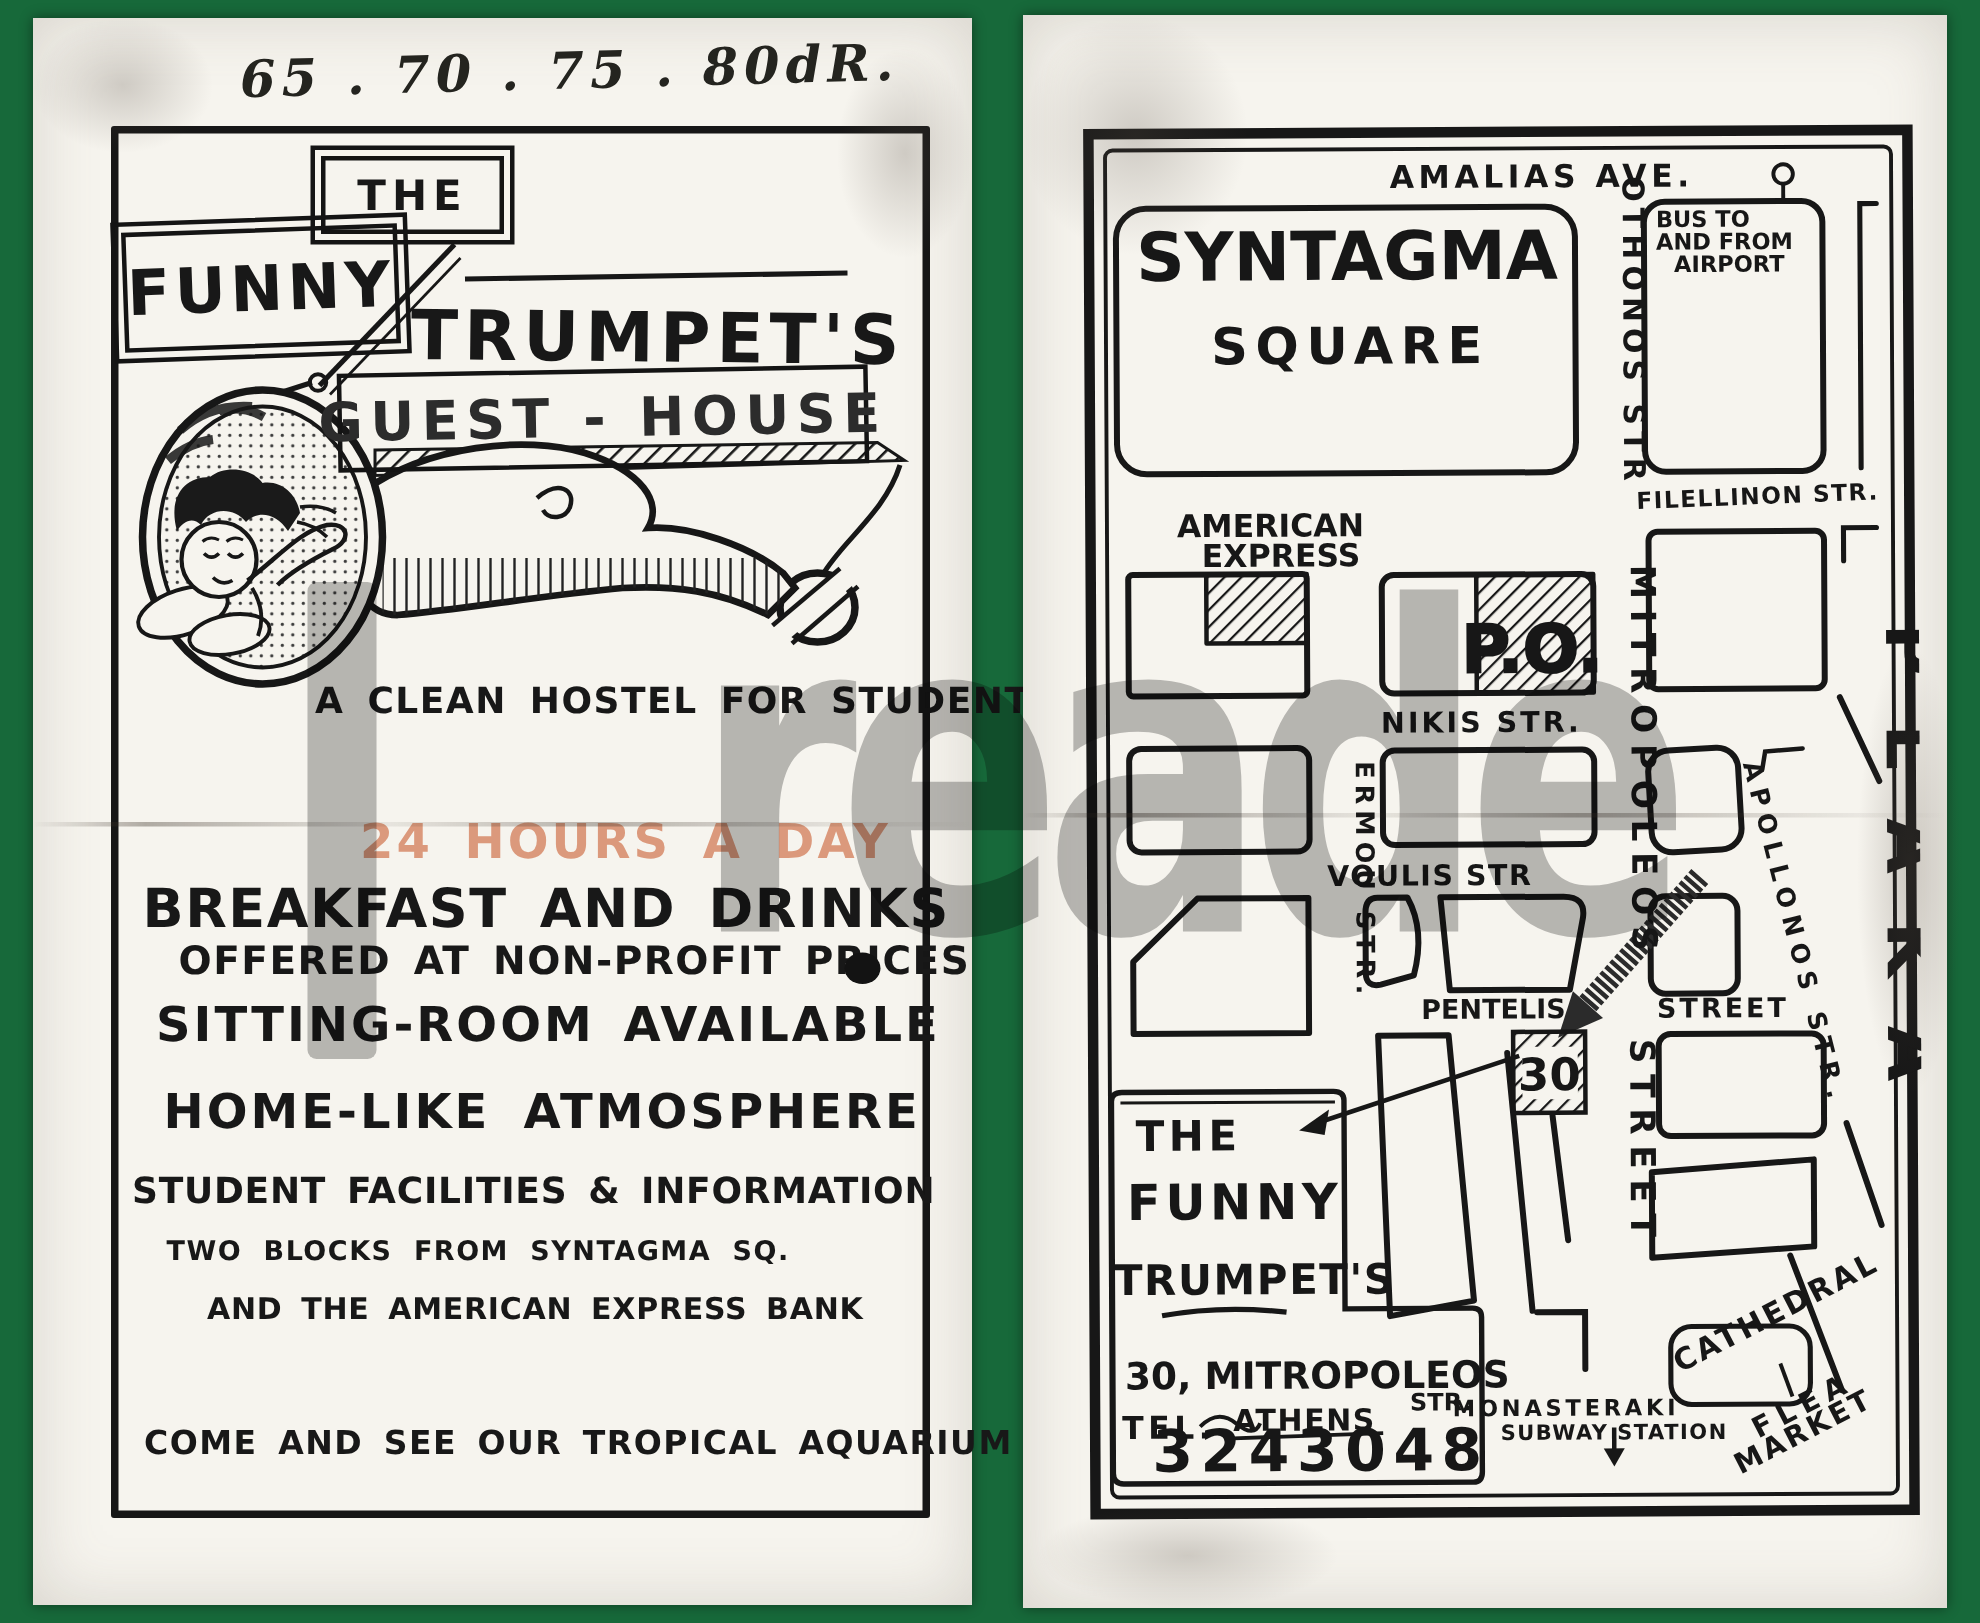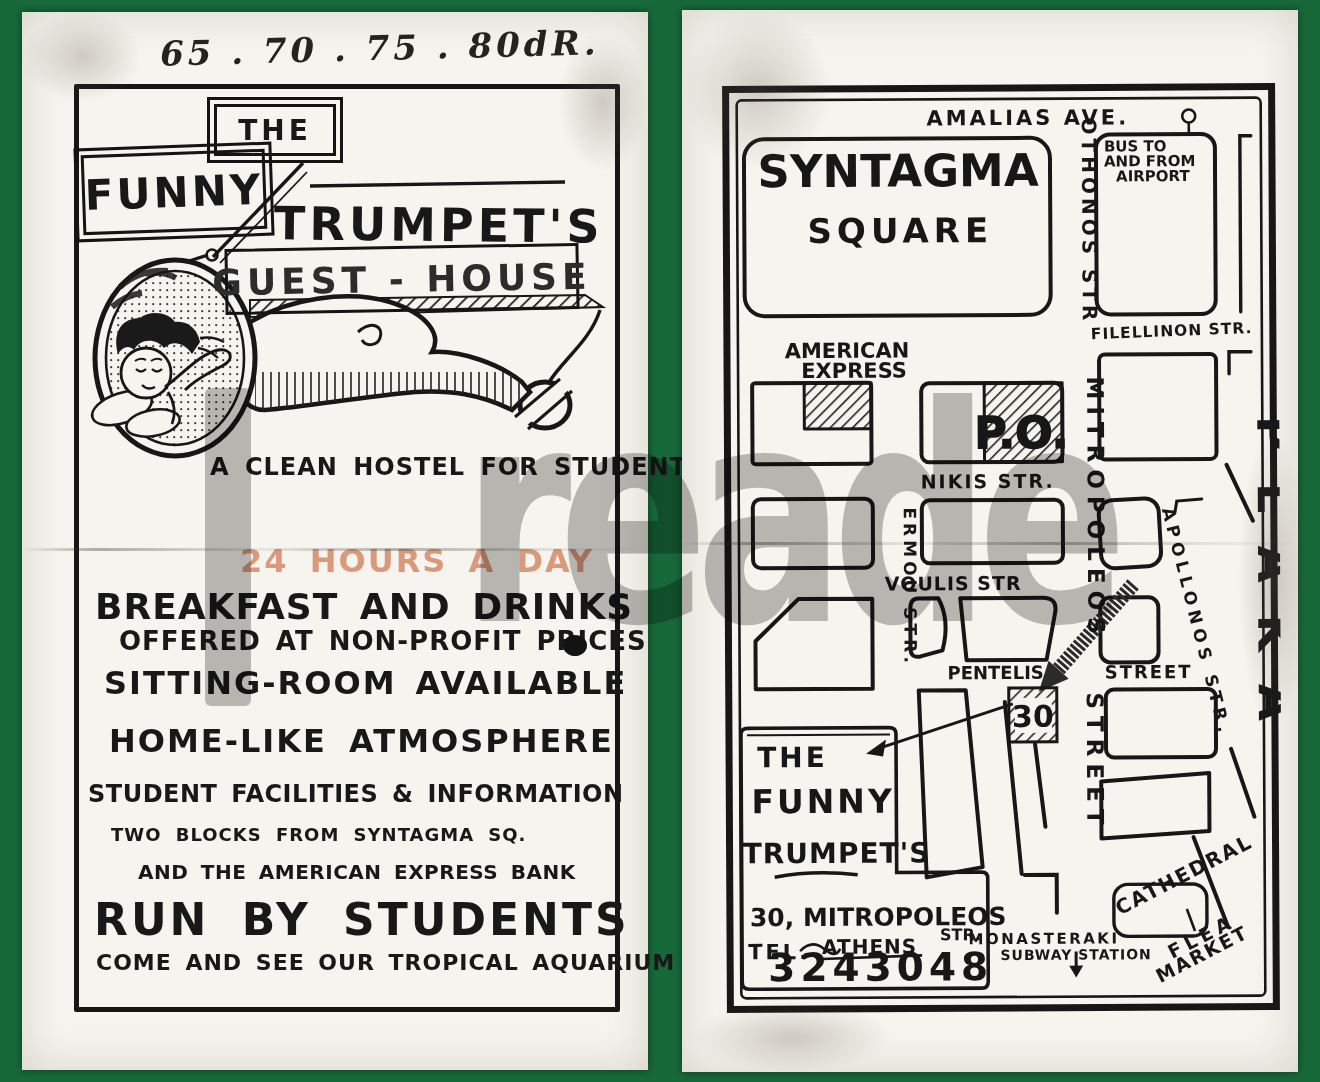--- a/index.html
+++ b/index.html
@@ -133,21 +133,20 @@
     <div class="line tagline">A CLEAN HOSTEL FOR STUDENTS</div>
     <div class="line f1">24 HOURS A DAY</div>
     <div class="line f2">BREAKFAST AND DRINKS</div>
     <div class="line f3">OFFERED AT NON-PROFIT PRICES</div>
     <div class="blob"></div>
     <div class="line f4">SITTING-ROOM AVAILABLE</div>
     <div class="line f5">HOME-LIKE ATMOSPHERE</div>
     <div class="line f6">STUDENT FACILITIES &amp; INFORMATION</div>
     <div class="line f7">TWO BLOCKS FROM SYNTAGMA SQ.</div>
     <div class="line f8">AND THE AMERICAN EXPRESS BANK</div>
-    <div class="line f9">RUN BY STUDENTS</div>
     <div class="line f10">COME AND SEE OUR TROPICAL AQUARIUM</div>
 
     <div class="crease" style="top:536px"></div>
     <div class="smudge" style="left:0;top:0;width:120px;height:90px"></div>
     <div class="smudge" style="right:0;top:20px;width:90px;height:140px"></div>
   </div>
 
   <div class="card card-right">
     <svg class="map-svg" width="558" height="934" viewBox="0 0 558 934">
       <defs>

